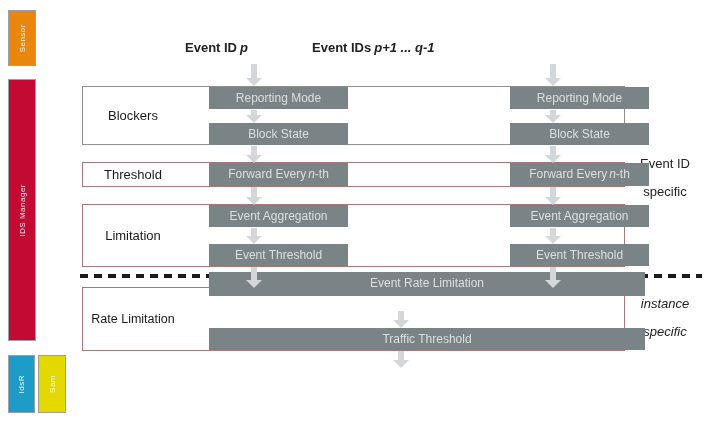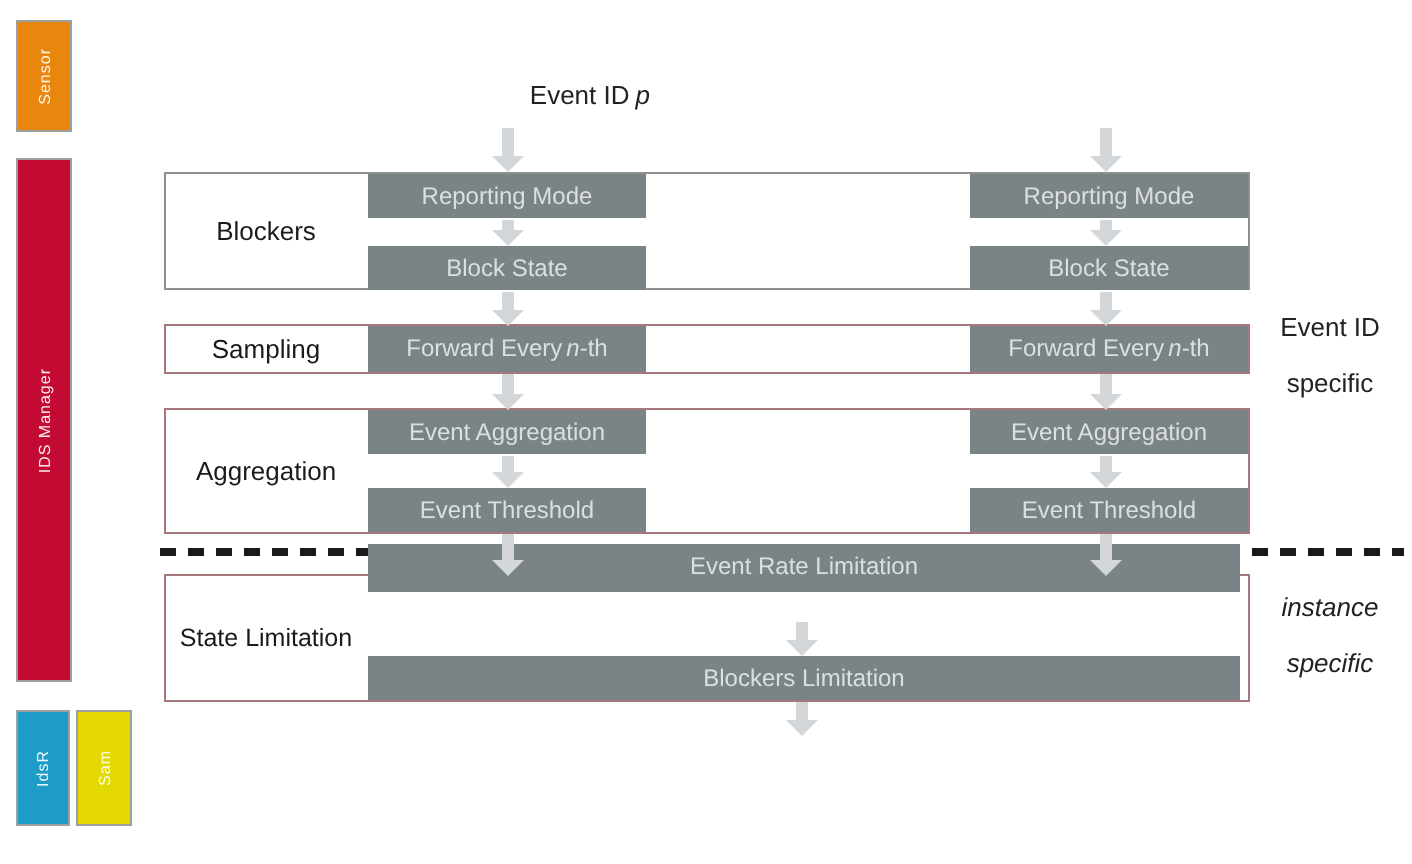--- a/index.html
+++ b/index.html
@@ -13,25 +13,25 @@
              font-size:8px;color:rgba(255,255,255,0.92);letter-spacing:0.5px;}
 
   
   .stage{position:absolute;border:1px solid #a5797b;box-sizing:border-box;background:#fff;z-index:1;}
   .stage.gray-border{border-color:#8f8f8f;}
   .stage-label{position:absolute;display:flex;align-items:center;justify-content:center;
                font-size:13px;color:#1a1a1a;z-index:2;white-space:nowrap;}
 
   
   .pbox{position:absolute;background:#7a8487;color:#dcdfe0;font-size:12px;
-        text-align:center;box-sizing:border-box;z-index:2;white-space:nowrap;}
+        text-align:center;box-sizing:border-box;z-index:2;white-space:nowrap;margin-left:25px;}
   .pbox i{font-style:italic;margin-left:2px;}
 
   
-  .hdr{position:absolute;font-size:13px;color:#222;text-align:right;white-space:nowrap;}
+  .hdr{position:absolute;font-size:13px;color:#222;text-align:left;white-space:nowrap;font-weight:bold;}
   .hdr i{font-style:italic;margin-left:3px;}
 
   
   .arrow{position:absolute;display:flex;flex-direction:column;align-items:center;z-index:3;}
   .arrow .stem{width:6px;flex:1;background:#d3d7da;}
   .arrow .head{width:0;height:0;border-left:8px solid transparent;
                border-right:8px solid transparent;border-top:8px solid #d3d7da;}
 
   
   .dash{position:absolute;height:4px;z-index:2;
@@ -57,30 +57,33 @@
   <div class="vbar" style="left:8px;top:355px;width:27px;height:58px;background:#1E9CC8;">
     <span>IdsR</span>
   </div>
   <div class="vbar" style="left:38px;top:355px;width:28px;height:58px;background:#E3D800;">
     <span>Sam</span>
   </div>
 
   <div class="hdr" style="left:185px;top:40px;width:140px;">
     <span>Event ID</span><i>p</i>
   </div>
+  <div class="hdr" style="left:312px;top:40px;width:176px;">
+    <span>Event IDs</span><i>p+1 ... q-1</i>
+  </div>
 
   <div class="stage gray-border" style="left:82px;top:86px;width:543px;height:59px;"></div>
   <div class="stage" style="left:82px;top:162px;width:543px;height:25px;"></div>
   <div class="stage" style="left:82px;top:204px;width:543px;height:63px;"></div>
   <div class="stage" style="left:82px;top:287px;width:543px;height:64px;"></div>
 
   <div class="stage-label" style="left:83px;top:87px;width:100px;height:57px;">Blockers</div>
-  <div class="stage-label" style="left:83px;top:162px;width:100px;height:24px;">Sampling</div>
-  <div class="stage-label" style="left:83px;top:205px;width:100px;height:61px;">Aggregation</div>
-  <div class="stage-label" style="left:83px;top:288px;width:100px;height:62px;font-size:12.5px;">State Limitation</div>
+  <div class="stage-label" style="left:83px;top:162px;width:100px;height:24px;">Threshold</div>
+  <div class="stage-label" style="left:83px;top:205px;width:100px;height:61px;">Limitation</div>
+  <div class="stage-label" style="left:83px;top:288px;width:100px;height:62px;font-size:12.5px;">Rate Limitation</div>
 
   <div class="pbox" style="left:184px;top:87px;width:139px;height:22px;line-height:22px;">Reporting Mode</div>
   <div class="pbox" style="left:485px;top:87px;width:139px;height:22px;line-height:22px;">Reporting Mode</div>
   <div class="pbox" style="left:184px;top:123px;width:139px;height:22px;line-height:22px;">Block State</div>
   <div class="pbox" style="left:485px;top:123px;width:139px;height:22px;line-height:22px;">Block State</div>
 
   <div class="pbox" style="left:184px;top:163px;width:139px;height:23px;line-height:23px;">
     <span>Forward Every</span><i>n</i><span>-th</span>
   </div>
   <div class="pbox" style="left:485px;top:163px;width:139px;height:23px;line-height:23px;">
@@ -88,21 +91,21 @@
   </div>
 
   <div class="pbox" style="left:184px;top:205px;width:139px;height:22px;line-height:22px;">Event Aggregation</div>
   <div class="pbox" style="left:485px;top:205px;width:139px;height:22px;line-height:22px;">Event Aggregation</div>
   <div class="pbox" style="left:184px;top:244px;width:139px;height:22px;line-height:22px;">Event Threshold</div>
   <div class="pbox" style="left:485px;top:244px;width:139px;height:22px;line-height:22px;">Event Threshold</div>
 
   <div class="dash" style="left:80px;top:274px;width:622px;"></div>
 
   <div class="pbox" style="left:184px;top:272px;width:436px;height:24px;line-height:22px;">Event Rate Limitation</div>
-  <div class="pbox" style="left:184px;top:328px;width:436px;height:22px;line-height:22px;">Blockers Limitation</div>
+  <div class="pbox" style="left:184px;top:328px;width:436px;height:22px;line-height:22px;">Traffic Threshold</div>
 
   <div class="arrow" style="left:246px;top:64px;height:22px;">
       <div class="stem"></div>
       <div class="head"></div>
     </div>
   <div class="arrow" style="left:545px;top:64px;height:22px;">
       <div class="stem"></div>
       <div class="head"></div>
     </div>
 

